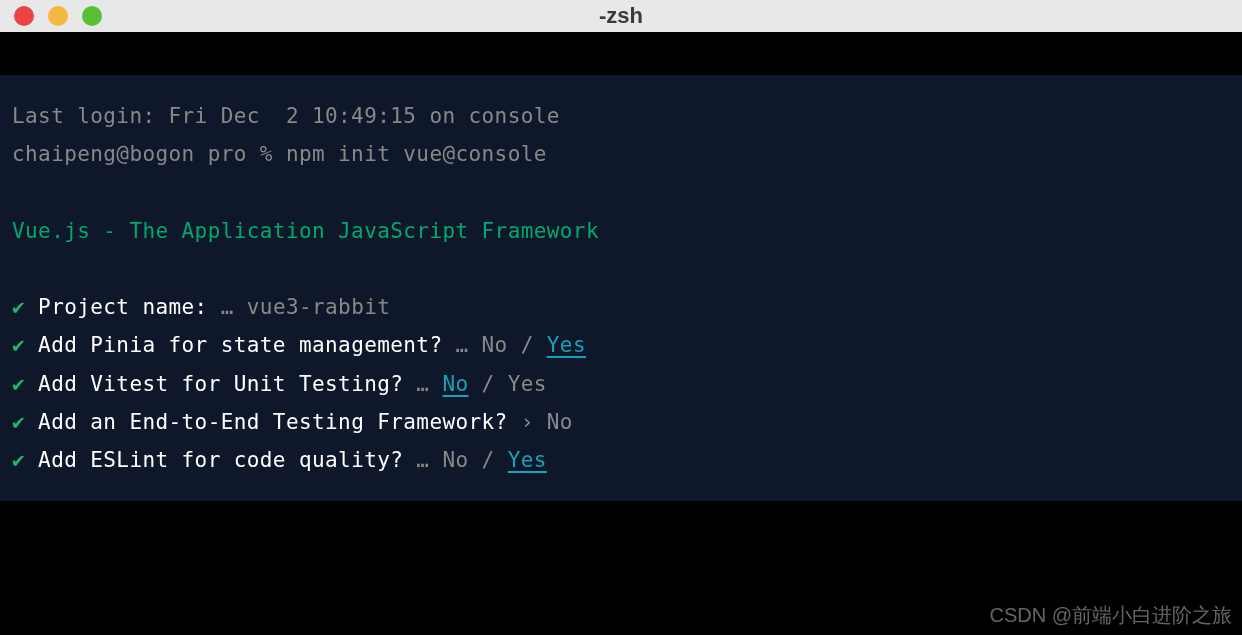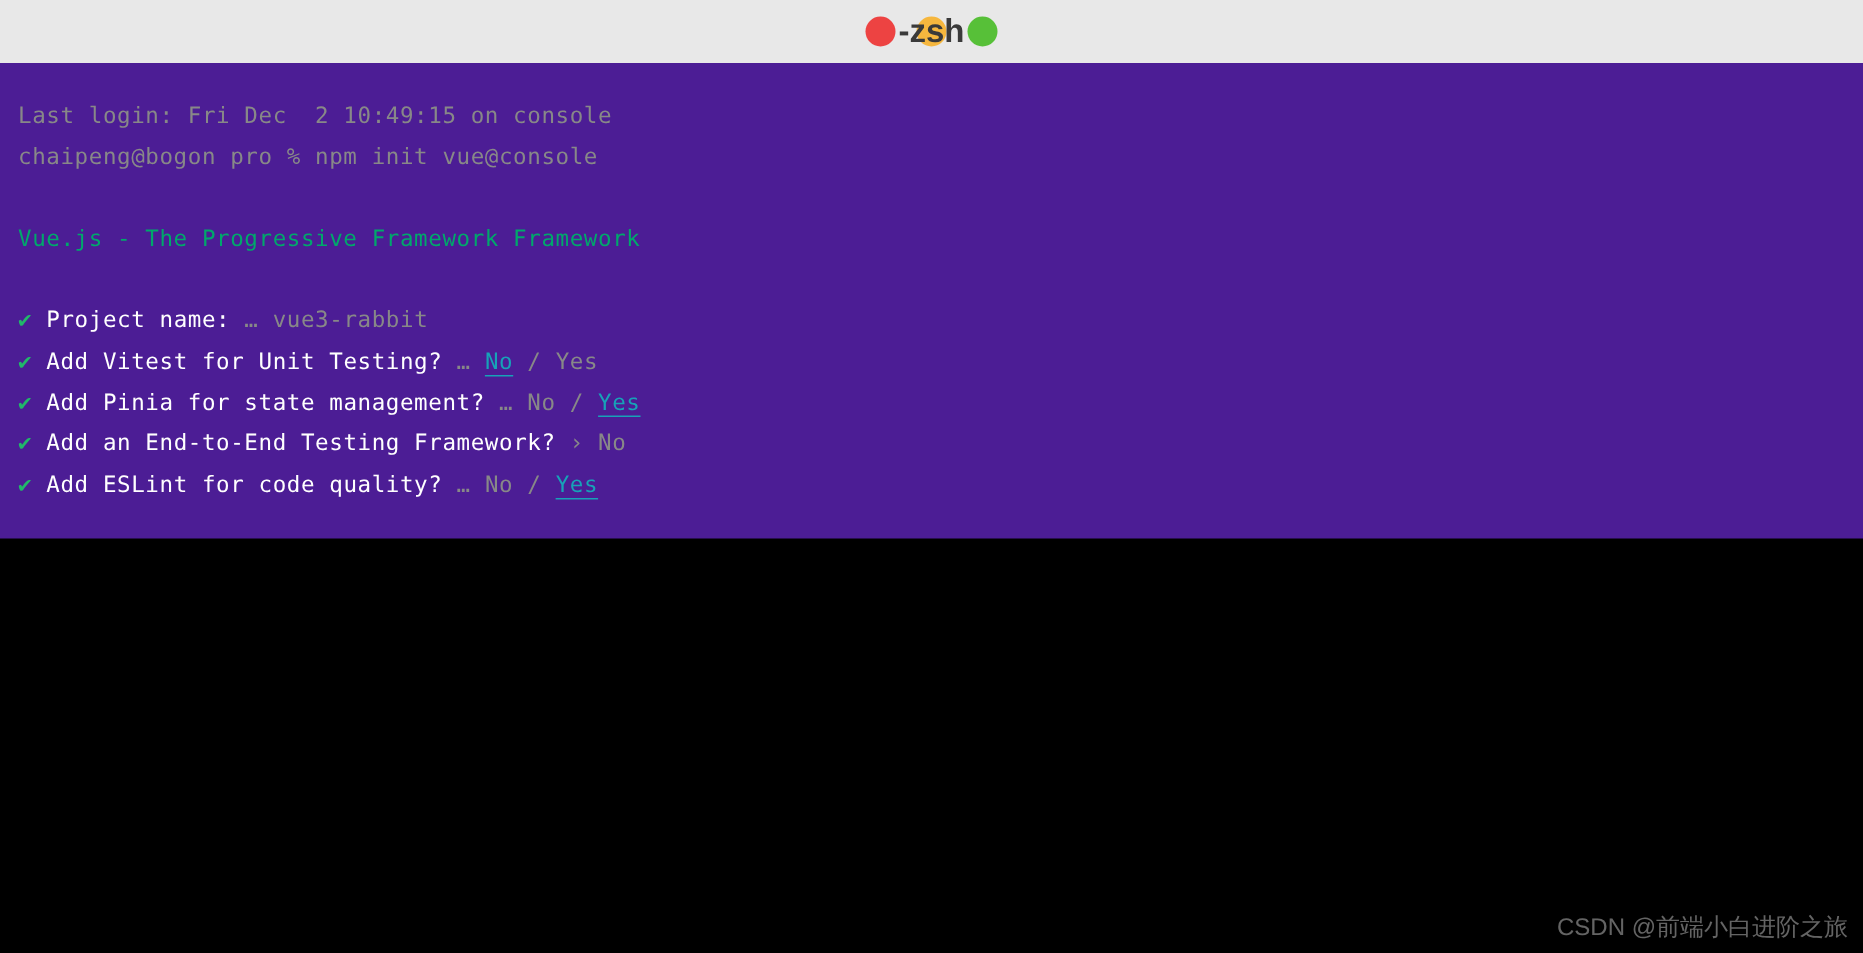--- a/index.html
+++ b/index.html
@@ -11,27 +11,26 @@
     body {
       width: 1242px;
       height: 635px;
       font-family: "Menlo", "Monaco", "Consolas", monospace;
       background: #000;
       overflow: hidden;
       position: relative;
     }
     
     .titlebar {
-      height: 42px;
+      height: 32px;
       background: #e8e8e8;
       display: flex;
       align-items: center;
       padding: 0 14px;
       position: relative;
-      justify-content: center;
     }
     
     .traffic-lights {
       display: flex;
       gap: 14px;
       align-items: center;
     }
     
     .traffic-light {
       width: 20px;
@@ -47,25 +46,26 @@
       position: absolute;
       left: 50%;
       transform: translateX(-50%);
       font-size: 22px;
       font-weight: 600;
       color: #3a3a3a;
       font-family: -apple-system, BlinkMacSystemFont, sans-serif;
     }
     
     .terminal {
-      background: #4c1d95;
+      background: #0f172a;
       padding: 22px 12px;
-      font-size: 15px;
+      font-size: 21px;
       line-height: 1.82;
       letter-spacing: 0.4px;
+      margin-top: 43px;
     }
     
     .gray { color: #888888; }
     .white { color: #ffffff; }
     .bold { font-weight: 400; }
     .green { color: #00a86b; }
     .cyan { color: #17a2b8; }
     .check { color: #21b86a; font-weight: normal; }
     
     .underline {
@@ -79,44 +79,44 @@
     
     .blank-line {
       height: 1.82em;
     }
     
     .watermark {
       position: absolute;
       bottom: 6px;
       right: 10px;
       color: rgba(200, 200, 200, 0.5);
-      font-size: 16px;
+      font-size: 20px;
       font-family: -apple-system, sans-serif;
     }
   </style>
 </head>
 <body>
 
 <div class="titlebar">
   <div class="traffic-lights">
     <div class="traffic-light red"></div>
     <div class="traffic-light yellow"></div>
     <div class="traffic-light green"></div>
   </div>
   <div class="window-title">-zsh</div>
 </div>
 
 <div class="terminal">
   <div class="prompt-line gray">Last login: Fri Dec  2 10:49:15 on console</div>
   <div class="prompt-line"><span class="gray">chaipeng@bogon pro % </span><span class="gray">npm init vue@console</span></div>
   <div class="blank-line"></div>
-  <div class="prompt-line green">Vue.js - The Progressive Framework Framework</div>
+  <div class="prompt-line green">Vue.js - The Application JavaScript Framework</div>
   <div class="blank-line"></div>
   <div id="prompts-container">
       <div class="prompt-line"><span class="check">✔ </span><span class="white bold">Project name: </span><span class="gray">… </span><span class="gray">vue3-rabbit</span></div>
+      <div class="prompt-line"><span class="check">✔ </span><span class="white bold">Add Pinia for state management? </span><span class="gray">… </span><span class="gray">No</span><span class="gray"> / </span><span class="cyan underline">Yes</span></div>
       <div class="prompt-line"><span class="check">✔ </span><span class="white bold">Add Vitest for Unit Testing? </span><span class="gray">… </span><span class="cyan underline">No</span><span class="gray"> / </span><span class="gray">Yes</span></div>
-      <div class="prompt-line"><span class="check">✔ </span><span class="white bold">Add Pinia for state management? </span><span class="gray">… </span><span class="gray">No</span><span class="gray"> / </span><span class="cyan underline">Yes</span></div>
       <div class="prompt-line"><span class="check">✔ </span><span class="white bold">Add an End-to-End Testing Framework? </span><span class="gray">› </span><span class="gray">No</span></div>
       <div class="prompt-line"><span class="check">✔ </span><span class="white bold">Add ESLint for code quality? </span><span class="gray">… </span><span class="gray">No</span><span class="gray"> / </span><span class="cyan underline">Yes</span></div>
     </div>
 </div>
 
 <div class="watermark">CSDN @前端小白进阶之旅</div>
 
 </body></html>

